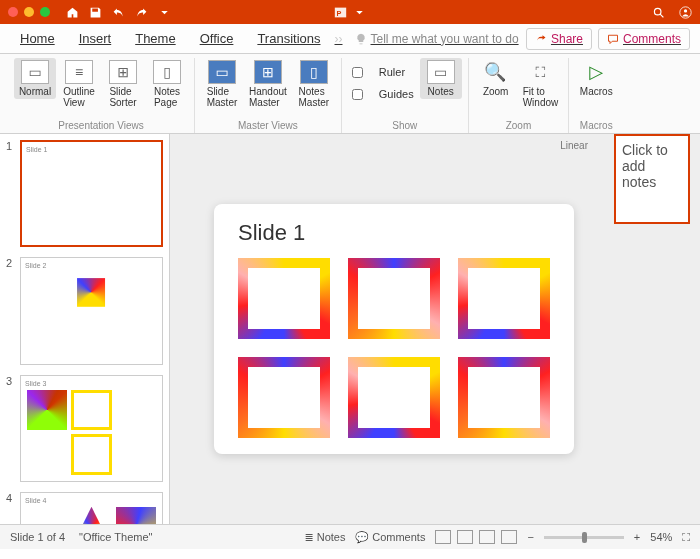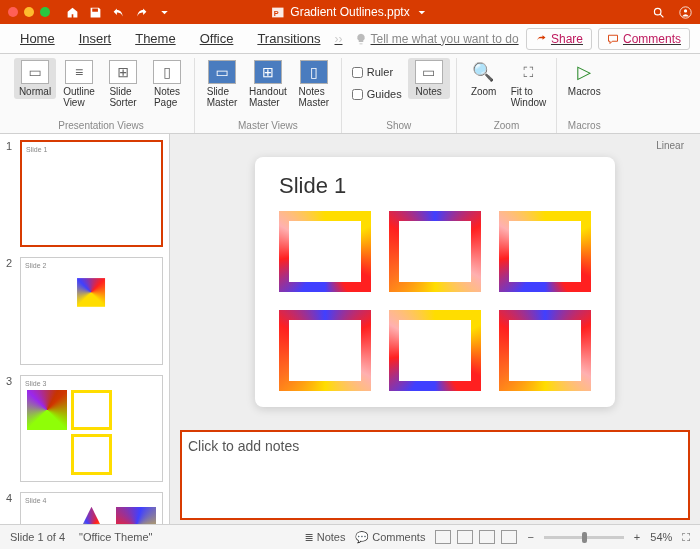--- a/index.html
+++ b/index.html
@@ -22,38 +22,38 @@
 
 .ribbon { height: 80px; background: #fafafa; border-bottom: 1px solid #d0d0d0; display: flex; padding: 4px 8px 0; }
 .rgroup { display: flex; flex-direction: column; align-items: center; padding: 0 6px; border-right: 1px solid #e0e0e0; }
 .rgroup:last-child { border-right: none; }
 .rgroup-row { display: flex; gap: 2px; flex: 1; align-items: flex-start; }
 .rgroup-label { font-size: 10px; color: #888; padding: 2px 0; }
 .rbtn { display: flex; flex-direction: column; align-items: center; padding: 2px 4px; gap: 2px; cursor: pointer; border-radius: 3px; min-width: 42px;}
 .rbtn.active { background: #e0e0e0; }
 .rbtn-icon { width: 28px; height: 24px; background: #fff; border: 1px solid #b0b0b0; display: flex; align-items: center; justify-content: center; font-size: 14px; color: #666; }
 .rbtn-label { font-size: 10px; line-height: 1.1; }
-.rcheck { display: flex; align-items: flex-end; gap: 4px; font-size: 11px; padding: 2px 4px; }
+.rcheck { display: flex; align-items: flex-end; gap: 16px; font-size: 11px; padding: 2px 4px; }
 .rcheck input { width: 11px; height: 11px; }
 
 .workspace { height: 390px; display: flex; background: #eee; }
 .thumb-panel { width: 170px; background: #fff; border-right: 1px solid #d0d0d0; overflow-y: auto; padding: 6px; }
 .thumb-wrap { display: flex; gap: 4px; margin-bottom: 10px; }
 .thumb-num { font-size: 11px; color: #555; width: 10px; }
 .thumb { flex: 1; aspect-ratio: 4/3; background: #fff; border: 1px solid #ccc; padding: 4px; position: relative; }
 .thumb.sel { border: 2px solid #D83B01; }
 .thumb-title { font-size: 7px; color: #888; }
 .thumb-grid { position: absolute; top: 14px; left: 6px; right: 6px; bottom: 6px; display: grid; grid-template-columns: repeat(3,1fr); grid-template-rows: repeat(2,1fr); gap: 4px; }
 
 .gbox { background: #fff; position: relative; border: 4px solid transparent; }
 .gbox::before { content: ""; position: absolute; inset: -4px; background: conic-gradient(from 45deg, #ff2020, #ffdd00, #ffdd00, #4040ff, #ff2020); z-index: -1; }
 .gbox.v2::before { background: conic-gradient(from 135deg, #ffdd00, #ff2020, #4040ff, #ffdd00); }
 .gbox.v3::before { background: linear-gradient(135deg, #ff2020, #ffdd00, #4040ff); }
 
-.slide-area { flex: 1; display: flex; flex-direction: column; position: relative; }
+.slide-area { flex: 1; display: flex; flex-direction: row; position: relative; padding-left: 14px; }
 .canvas-zone { flex: 1; display: flex; align-items: center; justify-content: center; padding: 10px 30px; position: relative; }
 .linear-lbl { position: absolute; top: 6px; right: 16px; font-size: 10px; color: #777; }
 .slide { width: 360px; height: 250px; background: #fff; box-shadow: 0 2px 10px rgba(0,0,0,.15); border-radius: 8px; padding: 16px 24px; }
 .slide h1 { font-size: 22px; font-weight: 400; color: #333; margin-bottom: 12px; }
 .slide-grid { display: grid; grid-template-columns: repeat(3, 1fr); grid-template-rows: repeat(2,1fr); gap: 18px; height: 180px; }
 .sbox { position: relative; }
 .sbox::before { content: ""; position: absolute; inset: 0; background: conic-gradient(from 0deg, #ffdd00 0deg, #ffdd00 60deg, #ff2020 120deg, #ff2020 150deg, #4040ff 180deg, #4040ff 210deg, #ff2020 260deg, #ffb0b0 300deg, #ffdd00 360deg); }
 .sbox::after { content: ""; position: absolute; inset: 10px; background: #fff; }
 .sbox.r2::before { background: conic-gradient(from 180deg, #ffdd00, #ff7020, #ff2020, #4040ff, #ff2020, #ffb0b0, #ffdd00); }
 
@@ -107,21 +107,20 @@
         </svg>
       </span>
   </div>
   <div class="tb-center">
     <span class="icon-sm">
         <svg viewBox="0 0 16 16">
           <rect x="1" y="2" width="14" height="12" fill="#fff" opacity=".9"></rect>
           <text x="3" y="12" font-size="9" fill="#D83B01" font-weight="bold">P</text>
         </svg>
       </span>
-    <span>Gradient Outlines.pptx</span>
     <span class="icon-sm">
         <svg viewBox="0 0 16 16">
           <path d="M4 6l4 4 4-4z"></path>
         </svg>
       </span>
   </div>
   <div class="tb-right">
     <span class="icon-sm">
         <svg viewBox="0 0 16 16">
           <circle cx="7" cy="7" r="4" fill="none" stroke="#fff" stroke-width="1.5"></circle>

